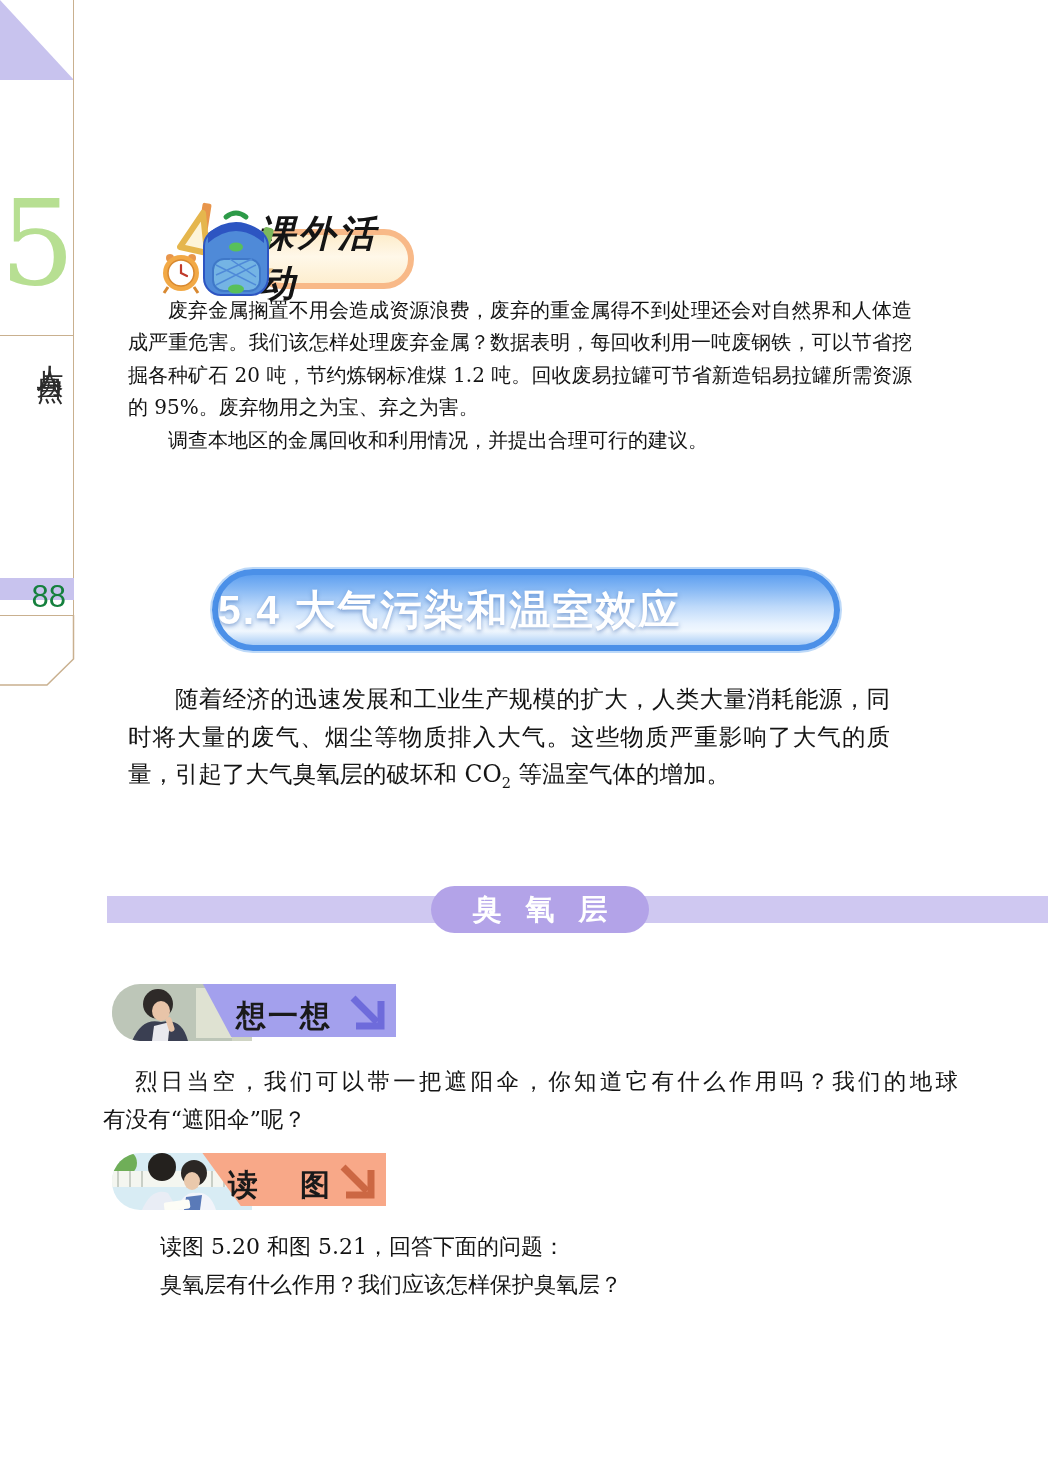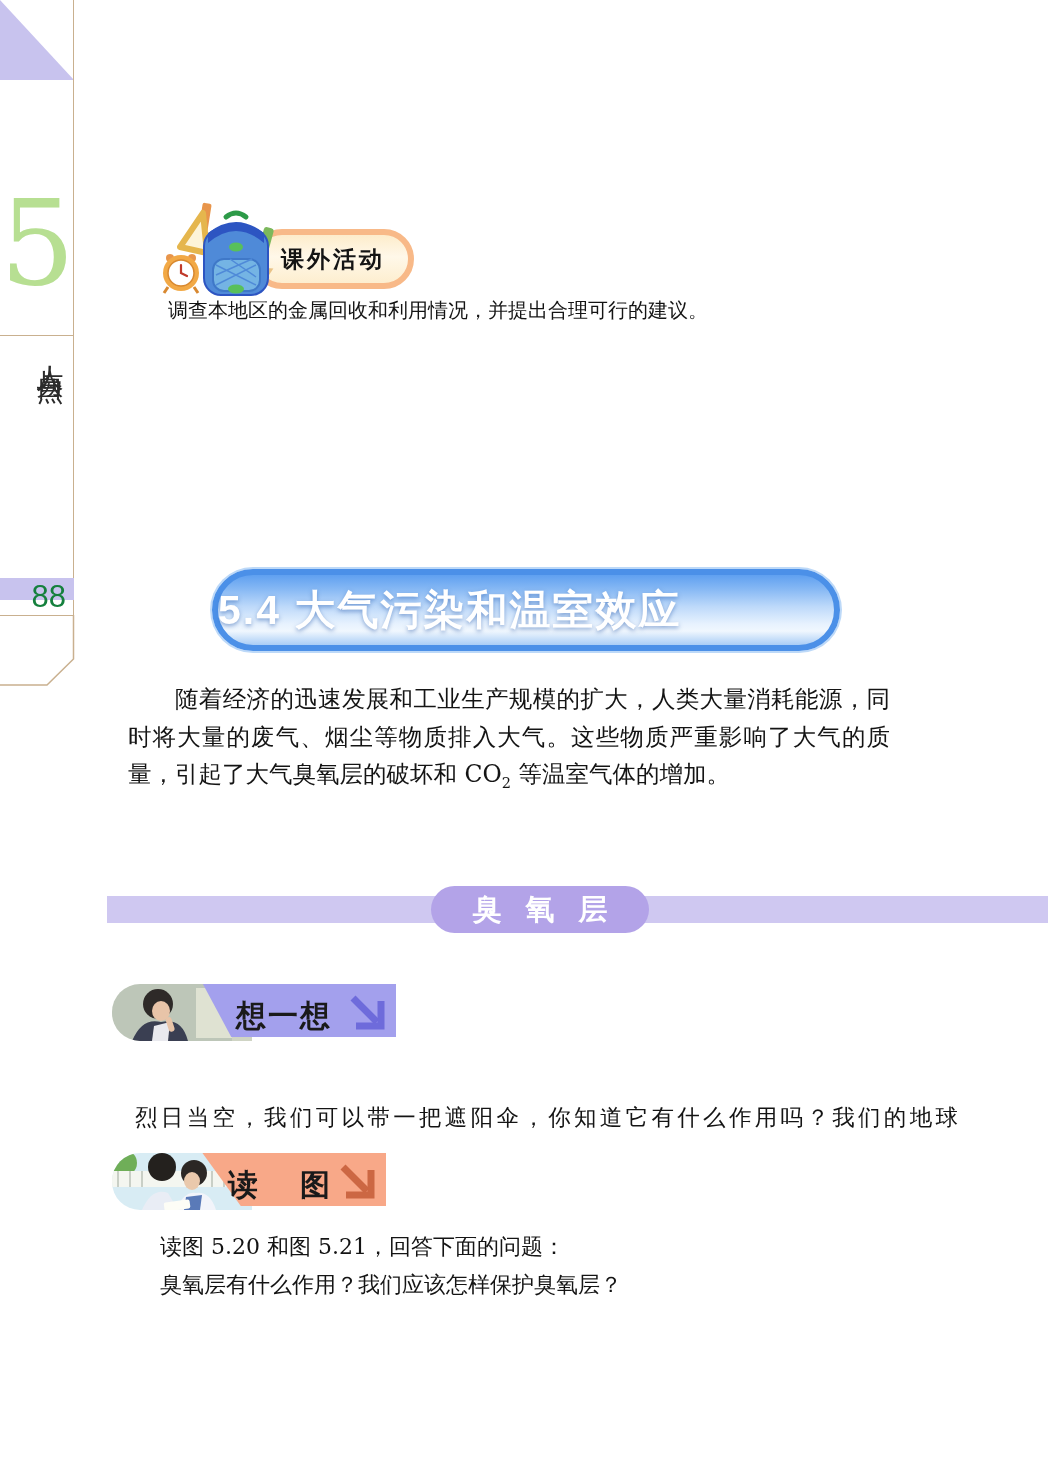--- a/index.html
+++ b/index.html
@@ -23,21 +23,21 @@
     font-family:"Liberation Sans",sans-serif; font-size:31px; line-height:32px; color:#15803d; }
   .hline2 { position:absolute; left:0; top:615px; width:74px; height:1px; background:#c9b08f; }
   .tab-svg { position:absolute; left:0; top:615px; }
 
   
   .activity-pill { position:absolute; left:252px; top:229px; width:162px; height:60px;
     border-radius:30px; border:6px solid #f8b988;
     background:linear-gradient(180deg,#fdeccb 0%,#fff8e9 45%,#fdeecf 100%);
     display:flex; align-items:center; justify-content:center; z-index:1; }
   .activity-pill span { font-family:"Liberation Sans",sans-serif; font-weight:700;
-    font-size:23px; letter-spacing:3px; color:#141414; }
+    font-size:37px; letter-spacing:3px; color:#141414;font-style:italic; }
   .backpack-svg { position:absolute; left:156px; top:201px; z-index:2; }
 
   
   .para-activity { position:absolute; left:128px; top:294px; width:784px;
     font-size:20px; line-height:32.4px; text-align:justify; }
   .para-activity p { text-indent:2em; }
 
   .banner { position:absolute; left:212px; top:569px; width:628px; height:82px;
     border-radius:42px; border:6px solid #4b90e8; box-shadow:0 0 0 2px #bdd9f8;
     background:linear-gradient(180deg,#5fa0f0 0%,#86b8f4 20%,#bdd9fa 45%,#e7f2fe 70%,#f0f7fe 80%,#a9cdf6 100%);
@@ -67,21 +67,21 @@
 
   .think-badge { left:112px; top:984px; width:284px; }
   .think-badge .badge-shape { background:#a3a0ed; clip-path:polygon(32% 0,100% 0,100% 100%,42% 100%); }
   .think-badge .badge-label { left:124px; letter-spacing:2px; }
 
   .read-badge { left:112px; top:1153px; width:274px; }
   .read-badge .badge-shape { background:#f8a888; clip-path:polygon(33% 0,100% 0,100% 100%,47% 100%); }
   .read-badge .badge-label { left:116px; letter-spacing:6px; }
 
   .para-think { position:absolute; left:103px; top:1063px; width:855px;
-    font-size:22.5px; line-height:37.5px;margin-top:36px; }
+    font-size:22.5px; line-height:37.5px; }
   .para-think .l1 { text-indent:32px; text-align:justify; text-align-last:justify; }
 
   .para-read { position:absolute; left:160px; top:1228px; font-size:22px; line-height:37.5px; }
 </style>
 </head>
 <body>
 
 <div class="page">
 
   <div>
@@ -121,20 +121,21 @@
     <rect x="48" y="28" width="64" height="66" rx="17" fill="#4f8ad8" stroke="#2d55c2" stroke-width="2"></rect>
     <path d="M52 42 Q80 18 108 42 L108 32 Q80 10 52 32 Z" fill="#2d55c2"></path>
     <path d="M70 16 Q80 8 90 16" fill="none" stroke="#2d9a48" stroke-width="5" stroke-linecap="round"></path>
     <ellipse cx="80" cy="46" rx="7" ry="4.5" fill="#58c05a"></ellipse>
     <rect x="57" y="58" width="47" height="32" rx="11" fill="#74b4e4" stroke="#3f78c8" stroke-width="2"></rect>
     <path d="M60 64 L100 84 M60 74 L96 58 M60 84 L100 64 M74 58 L100 76" stroke="#4f8ad8" stroke-width="1.5"></path>
     <ellipse cx="80" cy="88" rx="8" ry="4.5" fill="#58c05a"></ellipse>
   </svg>
 
   <div class="para-activity">
+    <p>废弃金属搁置不用会造成资源浪费，废弃的重金属得不到处理还会对自然界和人体造成严重危害。我们该怎样处理废弃金属？数据表明，每回收利用一吨废钢铁，可以节省挖掘各种矿石 20 吨，节约炼钢标准煤 1.2 吨。回收废易拉罐可节省新造铝易拉罐所需资源的 95%。废弃物用之为宝、弃之为害。</p>
     <p>调查本地区的金属回收和利用情况，并提出合理可行的建议。</p>
   </div>
 
   <div class="banner">
     <span>5.4  大气污染和温室效应</span>
   </div>
 
   <p class="para-intro"><span>随着经济的迅速发展和工业生产规模的扩大，人类大量消耗能源，同时将大量的废气、烟尘等物质排入大气。这些物质严重影响了大气的质量，引起了大气臭氧层的破坏和 </span><span><span>CO</span><sub>2</sub></span><span> 等温室气体的增加。</span></p>
 
   <div class="ozone-bar"></div>
@@ -160,20 +161,21 @@
     <svg class="badge-arrow" width="42" height="40" viewBox="0 0 42 40">
       <g stroke="#6e6bdb" stroke-width="7" fill="none">
         <path d="M7 5 L31 29"></path>
         <path d="M35 8 V33 H10"></path>
       </g>
     </svg>
   </div>
 
   <div class="para-think">
     <div class="l1">烈日当空，我们可以带一把遮阳伞，你知道它有什么作用吗？我们的地球</div>
+    <div class="l2">有没有“遮阳伞”呢？</div>
   </div>
 
   <div class="badge read-badge">
     <div class="badge-photo">
       <svg width="140" height="57" viewBox="0 0 140 57">
         <rect width="140" height="57" fill="#d8ecf4"></rect>
         <circle cx="12" cy="10" r="13" fill="#6fae58"></circle>
         <circle cx="120" cy="8" r="15" fill="#79b862"></circle>
         <circle cx="138" cy="18" r="12" fill="#6fae58"></circle>
         <rect y="18" width="140" height="16" fill="#f4f6f0"></rect>

